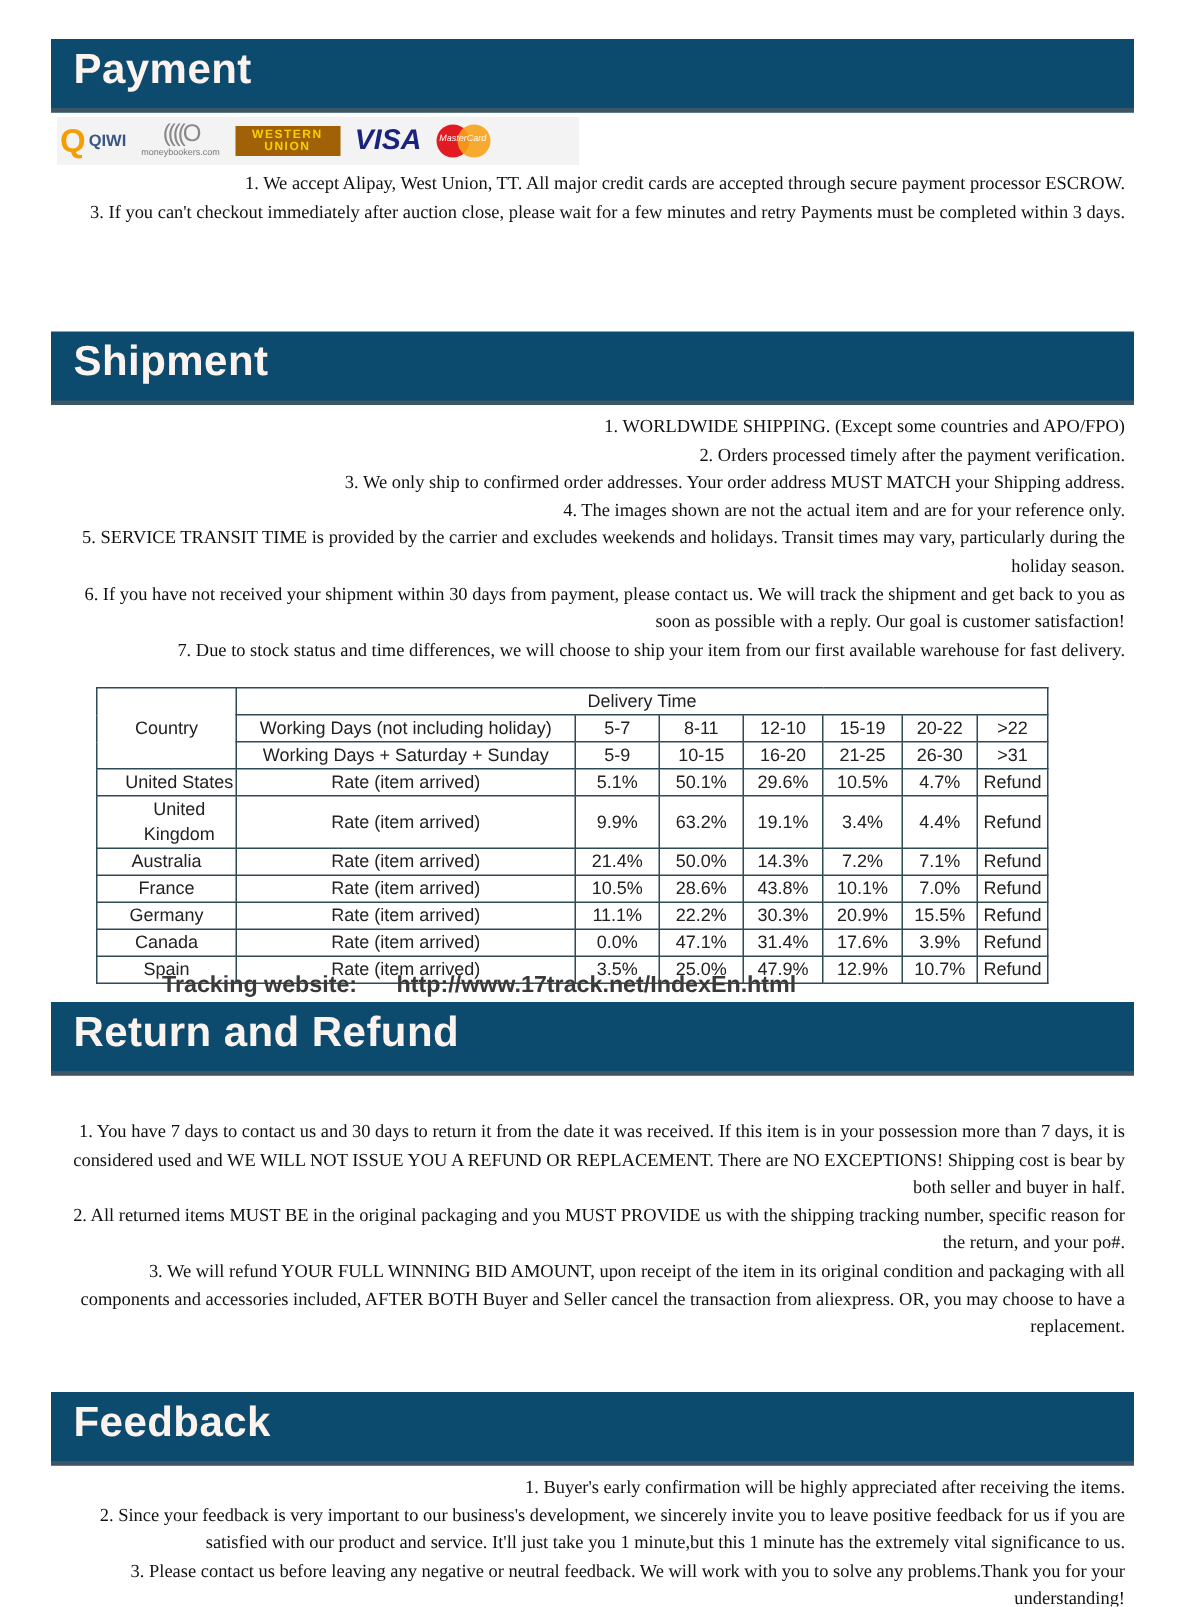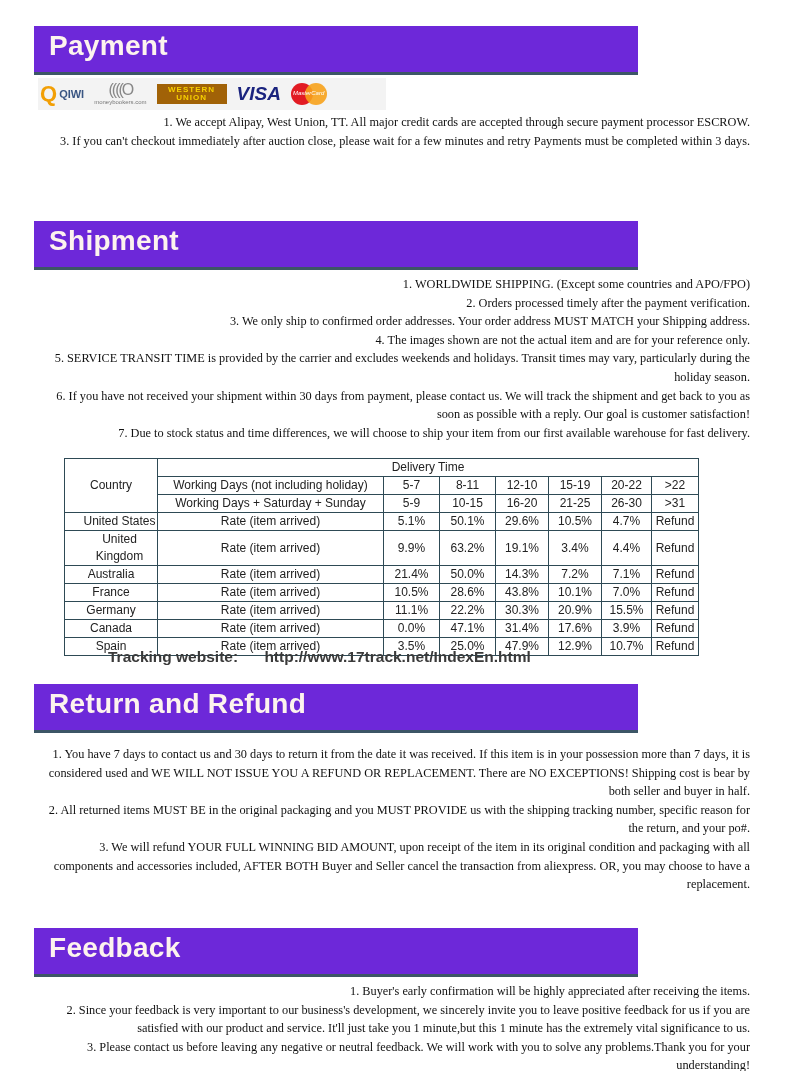--- a/index.html
+++ b/index.html
@@ -1,17 +1,17 @@
 <!DOCTYPE html>
 <html><head>
 <meta charset="utf-8">
 <style>
   html, body { margin: 0; padding: 0; background: #ffffff; }
   body { width: 800px; height: 1071px; position: relative; overflow: hidden; font-family: "Liberation Serif", serif; color: #111; }
-  .banner { position: absolute; left: 34px; width: 604px; height: 46px; background: #6d28d9; border-bottom: 3px solid #3c5666; }
+  .banner { position: absolute; left: 34px; width: 722px; height: 46px; background: #0c4a6e; border-bottom: 3px solid #3c5666; }
   .banner-title { position: absolute; left: 15px; top: 4px; font-family: "Liberation Sans", sans-serif; font-weight: bold; font-size: 28px; color: #fdf3ee; letter-spacing: 0.3px; }
   .lines { position: absolute; left: 38px; width: 712px; font-size: 12.3px; line-height: 18.6px; }
   .lines p { margin: 0; text-align: right; }
   .logos { position: absolute; left: 38px; top: 78px; width: 346px; height: 32px; background: #f3f3f3; display: flex; align-items: center; gap: 10px; padding-left: 2px; }
   .logo { font-family: "Liberation Sans", sans-serif; display: flex; align-items: center; }
   .qiwi { color: #f29f05; font-weight: bold; font-size: 22px; }
   .qiwi span { color: #3a5683; font-size: 11px; margin-left: 2px; }
   .mb { flex-direction: column; color: #777; font-size: 6px; line-height: 8px; }
   .mb b { font-size: 16px; color: #888; letter-spacing: -2px; font-weight: normal; line-height: 16px; }
   .wu { background: #a16207; color: #f7d000; font-weight: bold; font-size: 8px; line-height: 8px; padding: 2px 4px; width: 62px; text-align: center; letter-spacing: 1px; }
@@ -169,21 +169,21 @@
     <td>Refund</td>
   </tr>
 </tbody>
   </table>
 
 <div class="track">
   <span>Tracking website:</span>
   <span class="url">http://www.17track.net/IndexEn.html</span>
 </div>
 
-<div class="banner" style="top:684px;">
+<div class="banner" style="top:668px;">
   <div class="banner-title">Return and Refund</div>
 </div>
 <div class="lines" style="top:745px;">
   <p>1. You have 7 days to contact us and 30 days to return it from the date it was received. If this item is in your possession more than 7 days, it is considered used and WE WILL NOT ISSUE YOU A REFUND OR REPLACEMENT. There are NO EXCEPTIONS! Shipping cost is bear by both seller and buyer in half.</p>
   <p>2. All returned items MUST BE in the original packaging and you MUST PROVIDE us with the shipping tracking number, specific reason for the return, and your po#.</p>
   <p>3. We will refund YOUR FULL WINNING BID AMOUNT, upon receipt of the item in its original condition and packaging with all components and accessories included, AFTER BOTH Buyer and Seller cancel the transaction from aliexpress. OR, you may choose to have a replacement.</p>
 </div>
 
 <div class="banner" style="top:928px;">
   <div class="banner-title">Feedback</div>

